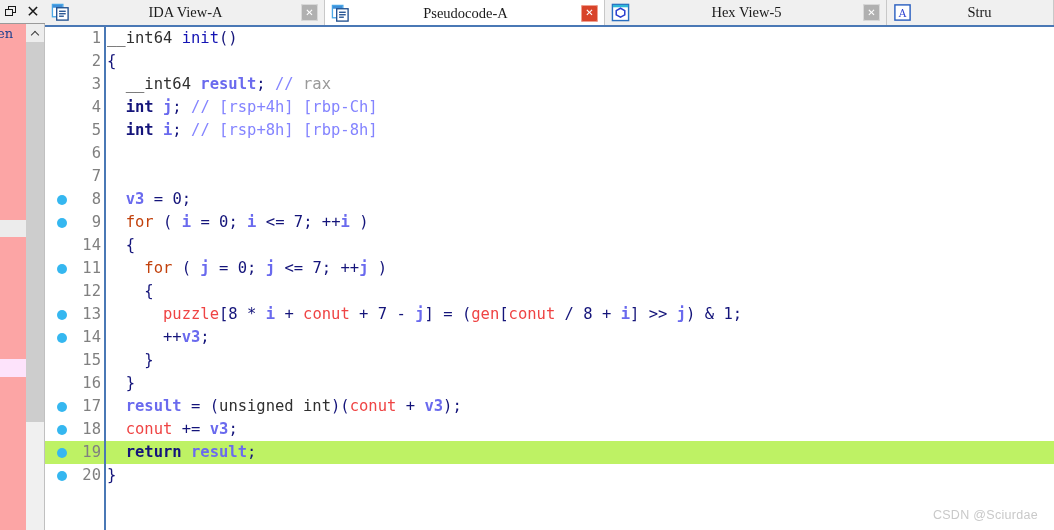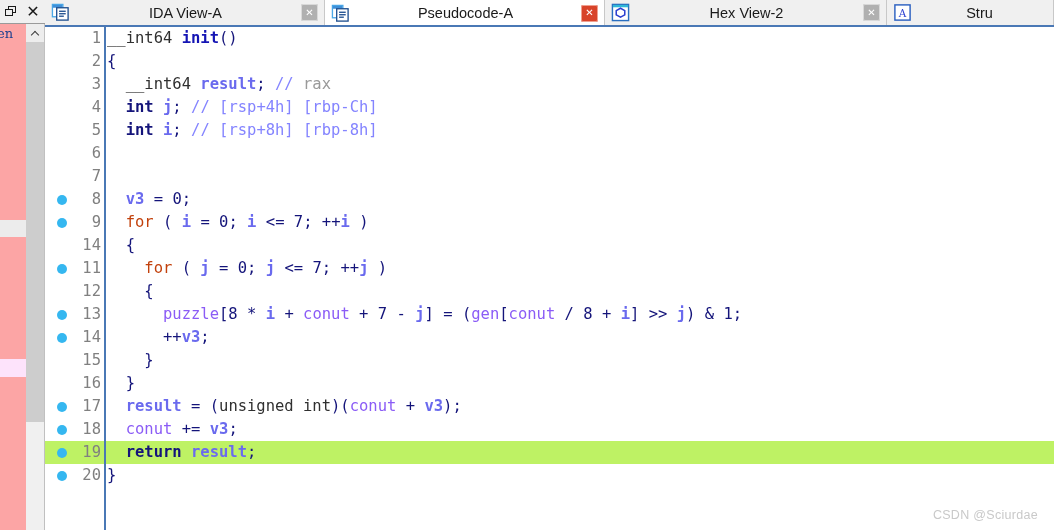--- a/index.html
+++ b/index.html
@@ -112,21 +112,21 @@
   }
   .tab-icon {
     width: 19px;
     height: 19px;
     flex: 0 0 19px;
     display: block;
   }
   .tab-label {
     flex: 1 1 auto;
     text-align: center;
-    font-family: Liberation Sans, sans-serif;
+    font-family: Liberation Serif, serif;
     font-size: 14.5px;
     color: #1a1a1a;
     white-space: nowrap;
     overflow: hidden;
   }
   .tab-close {
     width: 17px; height: 17px;
     flex: 0 0 17px;
     border-radius: 2px;
     display: flex;
@@ -276,22 +276,22 @@
     height: 503px;
     background: #4a78b5;
     z-index: 3;
   }
 
   
   .kw   { color: #14147a; font-weight: bold; }
   .kw2  { color: #c2410c; }
   .typ  { color: #303030; }
   .var  { color: #6a6aee; font-weight: bold; }
-  .fn   { color: #1414b4; font-weight: bold; }
-  .gl   { color: #8b5cf6; margin-top: 28px; }
+  .fn   { color: #1414b4; font-weight: normal; }
+  .gl   { color: #ef4444; margin-top: 28px; }
   .num  { color: #14147a; }
   .pun  { color: #14147a; }
   .cmt  { color: #8484ff; }
   .cmt2 { color: #9a9a9a; }
   .plain{ color: #303030; }
 
   
   .watermark {
     position: absolute;
     right: 16px;
@@ -342,21 +342,21 @@
         </svg>
         <span class="tab-label">Pseudocode-A</span>
         <span class="tab-close red">✕</span>
       </div>
       <div class="tab inactive" style="left: 560px; width: 282px;">
         <svg class="tab-icon" viewBox="0 0 20 20">
           <rect x="1.5" y="1.5" width="17" height="17" fill="#ffffff" stroke="#2a6fc0" stroke-width="1.5"></rect>
           <rect x="2" y="2" width="16" height="2.5" fill="#2fb8d8"></rect>
           <polygon points="10,5.5 14.5,8 14.5,12.5 10,15 5.5,12.5 5.5,8" fill="none" stroke="#2a3fd0" stroke-width="1.6"></polygon>
         </svg>
-        <span class="tab-label">Hex View-2</span>
+        <span class="tab-label">Hex View-5</span>
         <span class="tab-close grey">✕</span>
       </div>
       <div class="tab inactive" style="left: 842px; width: 167px;">
         <svg class="tab-icon" viewBox="0 0 20 20">
           <rect x="2" y="2" width="16" height="16" fill="#ffffff" stroke="#2a5fc0" stroke-width="1.5"></rect>
           <text x="10" y="14.5" font-family="DejaVu Serif, serif" font-size="11" fill="#2a3fd0" text-anchor="middle">A</text>
         </svg>
         <span class="tab-label">Stru</span>
       </div>
     </div>

